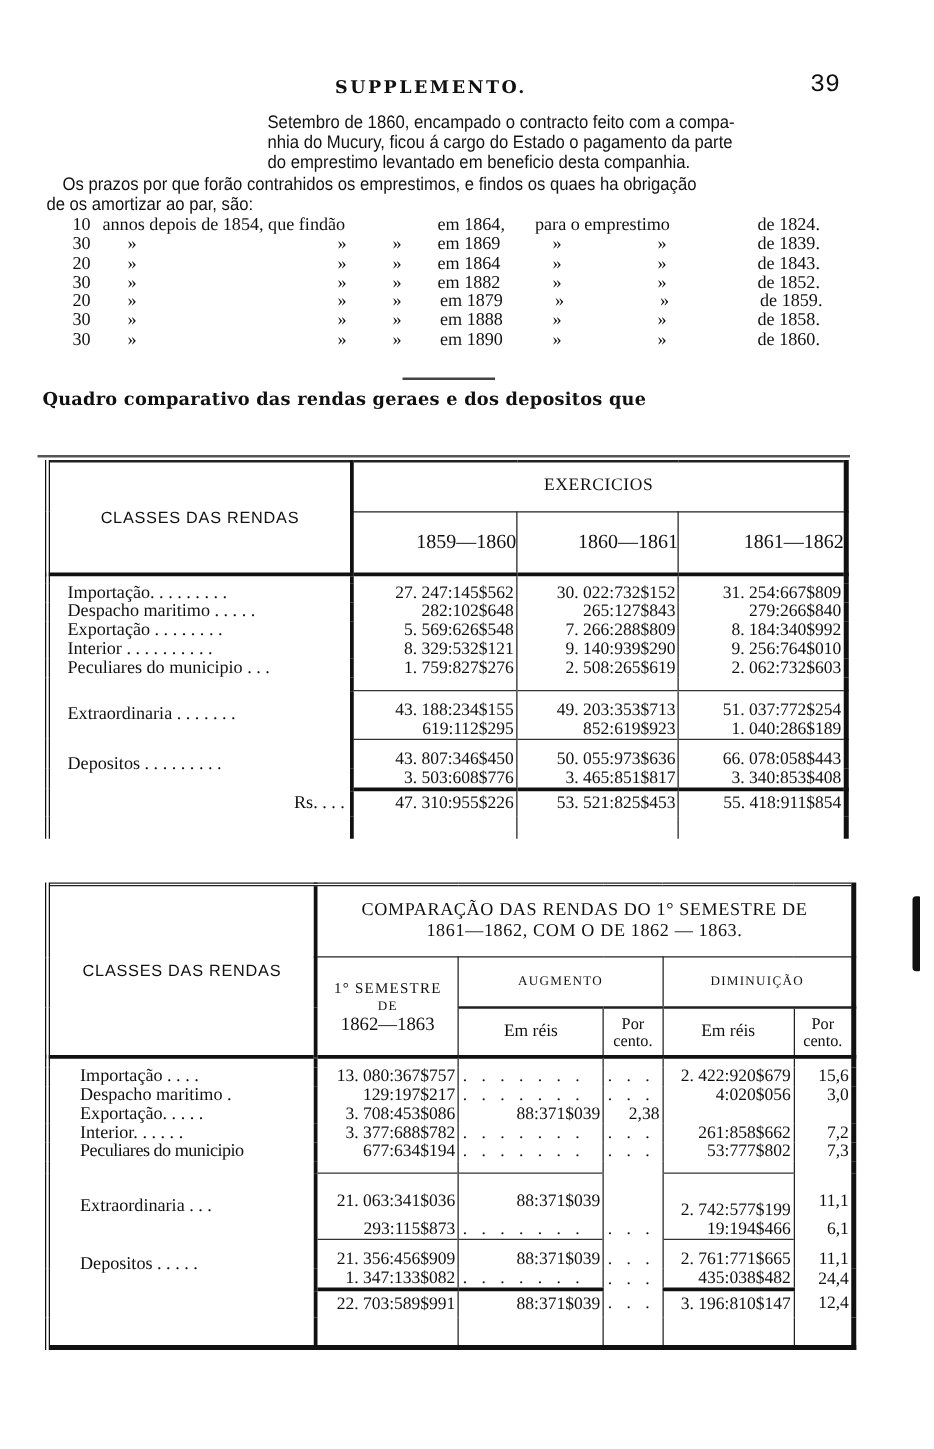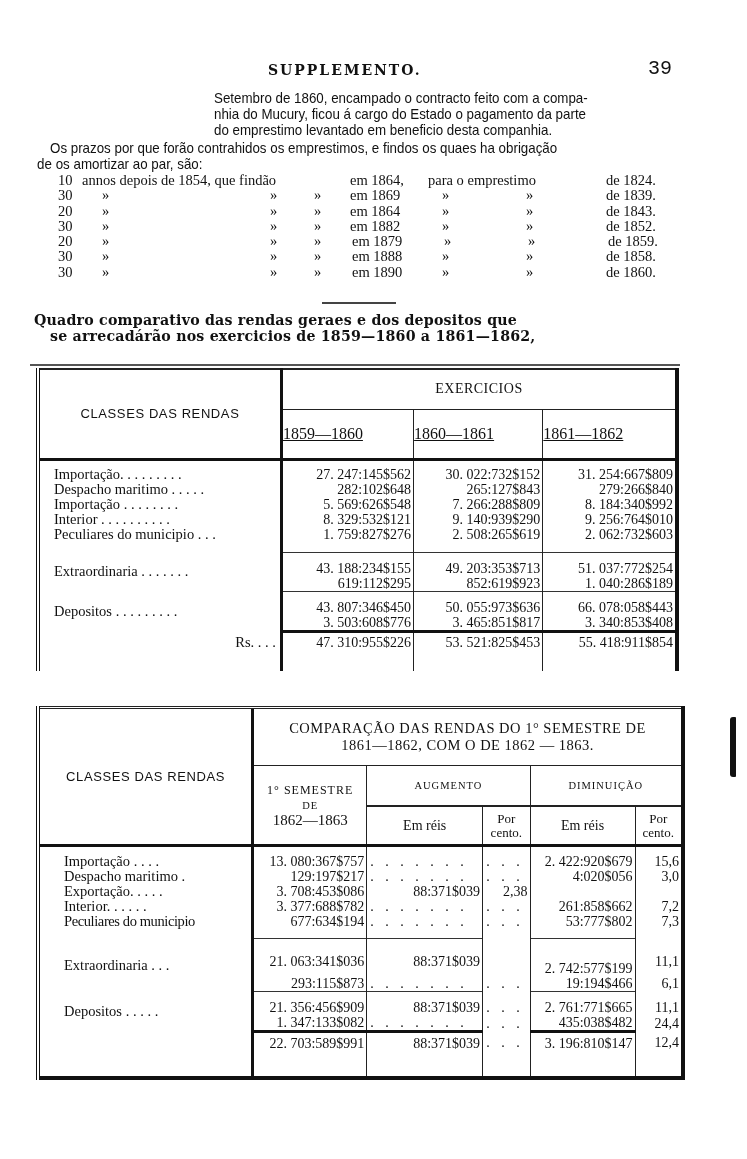--- a/index.html
+++ b/index.html
@@ -25,21 +25,21 @@
   
   .tbl { position:absolute; border-collapse:collapse; font-family:"Liberation Serif", serif; }
   table.t1 { top:368px; left:36px; width:643px; border-left:4px double #111; border-right:4px solid #111;
              border-top:2px solid #222; }
   table.t2 { top:706px; left:36px; width:649px; border-left:4px double #111; border-right:4px solid #111;
              border-top:3px double #222; border-bottom:4px solid #111; }
   td, th { padding:0; vertical-align:middle; }
   .hdr-classes { font-family:"Liberation Sans Narrow","Liberation Sans", sans-serif; font-size:13px;
                  letter-spacing:0.6px; text-align:center; border-right:3px solid #111; font-weight:normal; }
   .hdr-group { font-size:14px; letter-spacing:0.5px; text-align:center; font-weight:normal; }
-  .hdr-year { font-size:16px; text-align:left; font-weight:normal; border-top:1px solid #222;text-decoration:underline; }
+  .hdr-year { font-size:16px; text-align:right; font-weight:normal; border-top:1px solid #222; }
   .sep-right { border-right:1.5px solid #222; }
   .thick-top { border-top:3px solid #111; }
   .num { font-size:14px; text-align:right; padding-right:2px; white-space:nowrap; line-height:15px;
          font-family:"Liberation Serif", serif; }
   .lbl { font-size:14.5px; white-space:nowrap; padding-left:14px; line-height:15px;
          border-right:3px solid #111; font-family:"Liberation Serif", serif; }
   .dots-cell { font-size:14px; white-space:nowrap; letter-spacing:4px; padding-left:3px; line-height:15px; }
   .sum-top { border-top:1px solid #333;margin-left:16px; }
   .small-caps { font-size:10.5px; letter-spacing:1px; }
   .mark { top:717px; left:730px; width:6px; height:60px; background:#111; border-radius:3px 1px 1px 3px; }
@@ -128,21 +128,20 @@
     <span style="left:384px">»</span>
     <span style="left:468px">»</span>
     <span style="left:548px">de 1860.</span>
   </div>
 </div>
 
 <div class="abs rule-top"></div>
 
 <div class="abs title">
   <div>Quadro comparativo das rendas geraes e dos depositos que</div>
-  <div style="padding-left:16px">se arrecadárão nos exercicios de 1859—1860 a 1861—1862,</div>
 </div>
 
 <div class="abs rule-mid"></div>
 
 <table class="tbl t1">
   <colgroup>
       <col style="width:245px">
       <col style="width:133px">
       <col style="width:130px">
       <col style="width:135px">
@@ -169,21 +168,21 @@
     <td class="num sep-right">30. 022:732$152</td>
     <td class="num">31. 254:667$809</td>
   </tr>
   <tr>
     <td class="lbl">Despacho maritimo . . . . .</td>
     <td class="num sep-right">282:102$648</td>
     <td class="num sep-right">265:127$843</td>
     <td class="num">279:266$840</td>
   </tr>
   <tr>
-    <td class="lbl">Importação . . . . . . . .</td>
+    <td class="lbl">Exportação . . . . . . . .</td>
     <td class="num sep-right">5. 569:626$548</td>
     <td class="num sep-right">7. 266:288$809</td>
     <td class="num">8. 184:340$992</td>
   </tr>
   <tr>
     <td class="lbl">Interior . . . . . . . . . .</td>
     <td class="num sep-right">8. 329:532$121</td>
     <td class="num sep-right">9. 140:939$290</td>
     <td class="num">9. 256:764$010</td>
   </tr>

